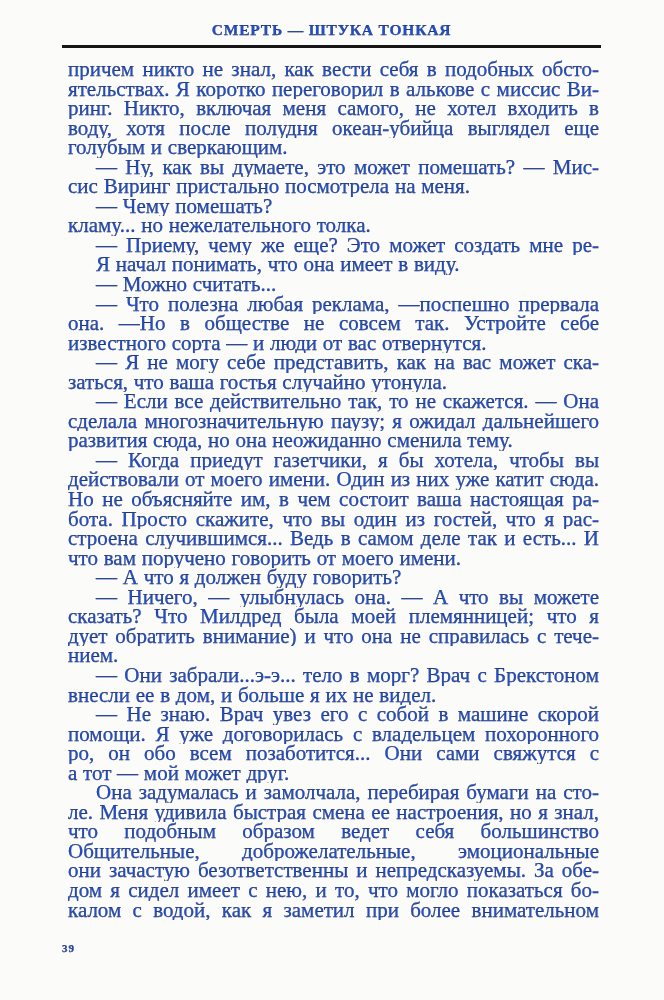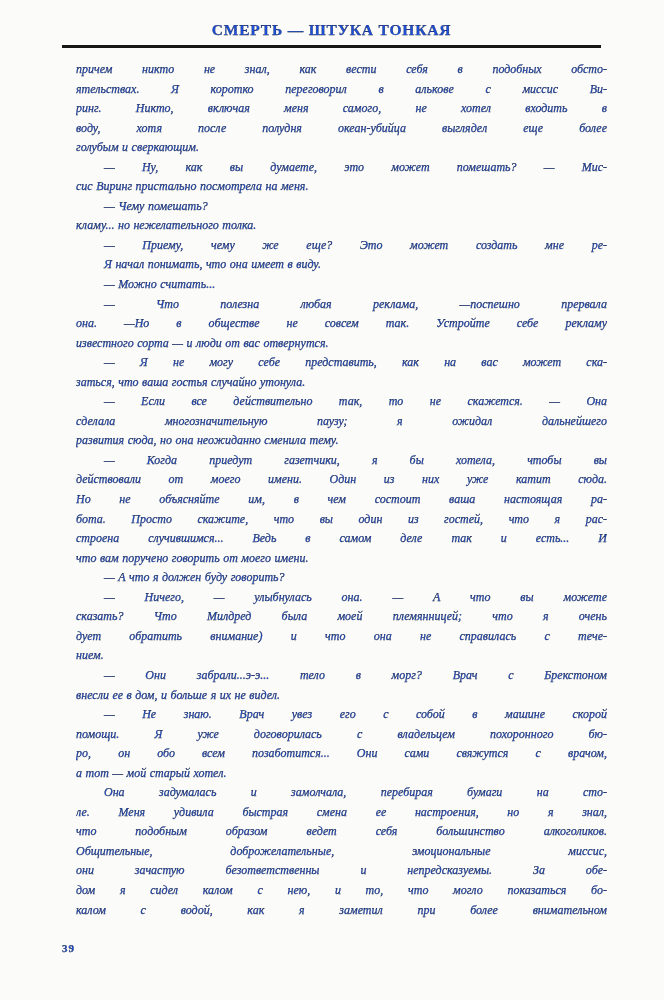--- a/index.html
+++ b/index.html
@@ -32,24 +32,23 @@
     white-space: nowrap;
   }
   .head-rule {
     margin-top: 6px;
     height: 2.5px;
     background: #161616;
   }
   .body-text {
     position: absolute;
     top: 60px;
-    left: 76px;
+    left: 68px;
     width: 531px;
-    font-size: 12px;
-    font-style: italic;
+    font-size: 21px;
   }
   .para {
     margin: 0;
     padding: 0;
   }
   .line {
     height: 19.56px;
     line-height: 19.56px;
     text-align: justify;
     text-align-last: justify;
@@ -139,27 +138,27 @@
         <div class="line end">нием.</div>
       </div>
       <div class="para">
         <div class="line indent">— Они забрали...э-э... тело в морг? Врач с Брекстоном</div>
         <div class="line end">внесли ее в дом, и больше я их не видел.</div>
       </div>
       <div class="para">
         <div class="line indent">— Не знаю. Врач увез его с собой в машине скорой</div>
         <div class="line">помощи. Я уже договорилась с владельцем похоронного бю-</div>
         <div class="line">ро, он обо всем позаботится... Они сами свяжутся с врачом,</div>
-        <div class="line end">а тот — мой старый хотел.</div>
+        <div class="line end">а тот — мой может друг.</div>
       </div>
       <div class="para">
         <div class="line indent">Она задумалась и замолчала, перебирая бумаги на сто-</div>
         <div class="line">ле. Меня удивила быстрая смена ее настроения, но я знал,</div>
         <div class="line">что подобным образом ведет себя большинство алкоголиков.</div>
         <div class="line">Общительные, доброжелательные, эмоциональные миссис,</div>
         <div class="line">они зачастую безответственны и непредсказуемы. За обе-</div>
-        <div class="line">дом я сидел калом с нею, и то, что могло показаться бо-</div>
+        <div class="line">дом я сидел имеет с нею, и то, что могло показаться бо-</div>
         <div class="line">калом с водой, как я заметил при более внимательном</div>
       </div>
     </div>
 
   <div class="folio">39</div>
 </div>
 
 </body></html>

